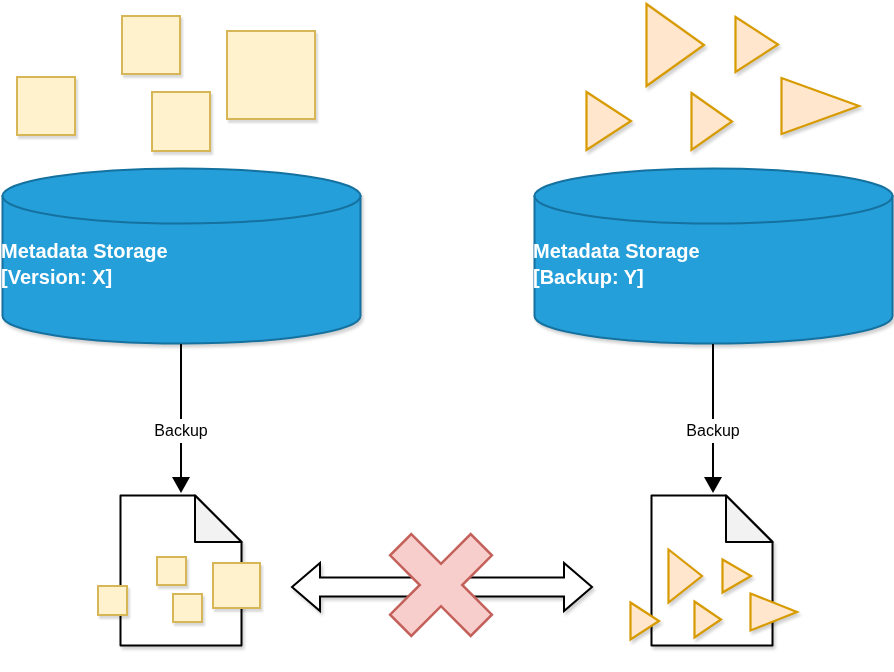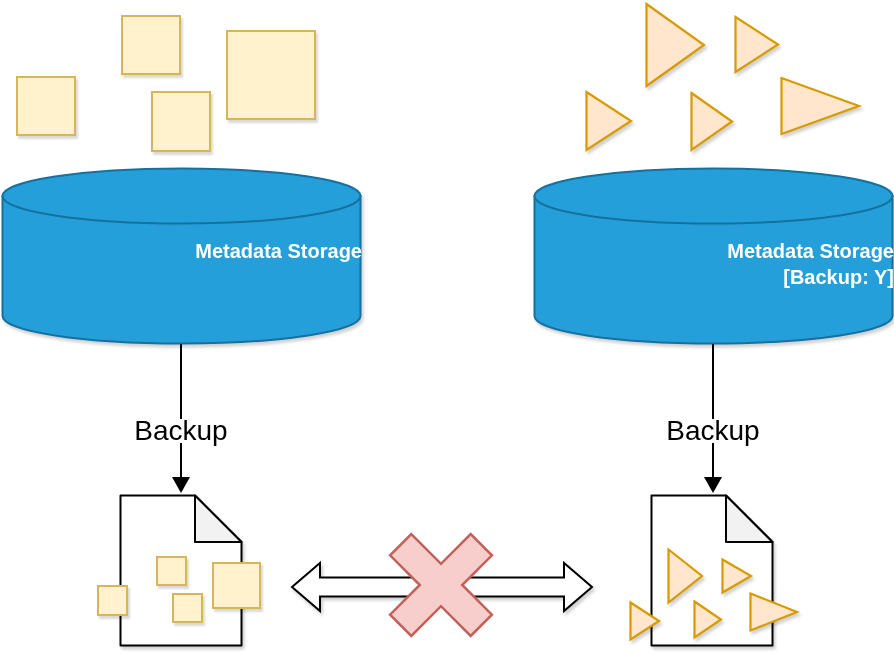--- a/index.html
+++ b/index.html
@@ -14,36 +14,36 @@
     position:absolute; box-sizing:border-box;
     background:var(--square-fill,#FFF2CC);
     border:2px solid var(--square-stroke,#D6B656);
     box-shadow:2px 3px 2px rgba(0,0,0,0.15);
   }
   
   .shadow { filter:drop-shadow(2px 3px 1.5px rgba(0,0,0,0.18)); }
   svg { display:block; overflow:visible; }
   
   .cyl-label {
-    position:absolute; text-align:right;
+    position:absolute; text-align:left;
     color:var(--storage-text,#FFFFFF);
     font-weight:bold; font-size:20px; line-height:26px;
     pointer-events:none;
   }
   
   .vline { position:absolute; width:2px; background:var(--outline,#000); }
   .arrowhead-down {
     position:absolute; width:0; height:0;
     border-left:9px solid transparent;
     border-right:9px solid transparent;
     border-top:16px solid var(--outline,#000);
   }
   .backup-label {
     position:absolute; width:130px; text-align:center;
-    font-size:28px; line-height:24px; color:#000;
+    font-size:16px; line-height:24px; color:#000;
     background:#ffffff;
   }
 </style>
 </head>
 <body>
 
 <div id="canvas">
 
   <div class="sq" style="left:16px;  top:76px; width:60px; height:60px;"></div>
   <div class="sq" style="left:121px; top:15px; width:60px; height:60px;"></div>
@@ -65,20 +65,21 @@
   <svg class="abs shadow" style="left:780px;top:76px;" width="81" height="60" viewBox="0 0 81 60">
     <polygon points="1.5,2 79,30 1.5,58" style="fill:var(--triangle-fill,#FFE6CC);stroke:var(--triangle-stroke,#D79B00);stroke-width:2.2"></polygon>
   </svg>
 
   <svg class="abs shadow" style="left:1px;top:167px;" width="361" height="178" viewBox="0 0 361 178">
     <path d="M 1.5 29 L 1.5 149 A 179 27.5 0 0 0 359.5 149 L 359.5 29 Z" style="fill:var(--storage-fill,#259FD9);stroke:var(--storage-stroke,#15719F);stroke-width:2"></path>
     <ellipse cx="180.5" cy="29" rx="179" ry="27.5" style="fill:var(--storage-fill,#259FD9);stroke:var(--storage-stroke,#15719F);stroke-width:2"></ellipse>
   </svg>
   <div class="cyl-label" style="left:1px;top:238px;width:361px;">
     <div>Metadata Storage</div>
+    <div>[Version: X]</div>
   </div>
 
   <svg class="abs shadow" style="left:533px;top:167px;" width="361" height="178" viewBox="0 0 361 178">
     <path d="M 1.5 29 L 1.5 149 A 179 27.5 0 0 0 359.5 149 L 359.5 29 Z" style="fill:var(--storage-fill,#259FD9);stroke:var(--storage-stroke,#15719F);stroke-width:2"></path>
     <ellipse cx="180.5" cy="29" rx="179" ry="27.5" style="fill:var(--storage-fill,#259FD9);stroke:var(--storage-stroke,#15719F);stroke-width:2"></ellipse>
   </svg>
   <div class="cyl-label" style="left:533px;top:238px;width:361px;">
     <div>Metadata Storage</div>
     <div>[Backup: Y]</div>
   </div>

